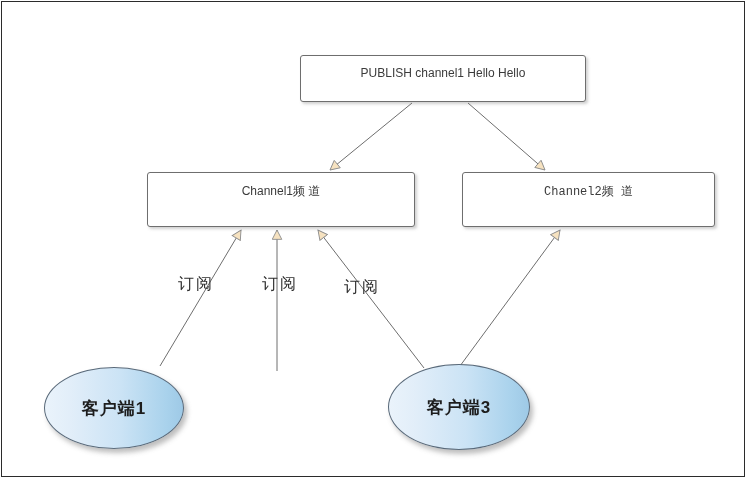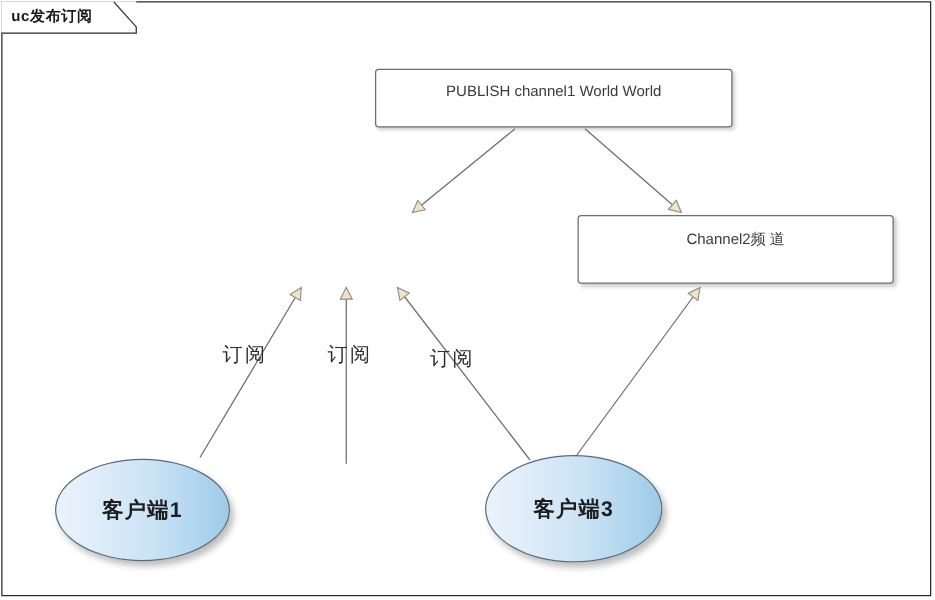--- a/index.html
+++ b/index.html
@@ -76,21 +76,21 @@
     left: 0;
     right: 0;
     top: 10px;
     text-align: center;
     font-size: 12px;
     color: #3b3b3b;
     white-space: nowrap;
   }
   #box-publish { left: 300px; top: 55px; width: 286px; height: 47px; }
   #box-channel1 { left: 147px; top: 172px; width: 268px; height: 55px; }
-  #box-channel2 { left: 462px; top: 172px; width: 253px; height: 55px; }
+  #box-channel2 { left: 462px; top: 172px; width: 253px; height: 55px; font-family: Liberation Mono, monospace; }
 
   
   .node-ellipse {
     position: absolute;
     border: 1px solid #5a6a7a;
     border-radius: 50%;
     box-sizing: border-box;
     background: linear-gradient(to right, #eaf3fb 0%, #e2eef9 18%, #cbe3f5 55%, #a9d2ec 88%, #9ec9e6 100%);
     box-shadow: 3px 4px 5px rgba(110,110,110,0.45);
   }
@@ -124,27 +124,20 @@
   #label-sub2 { left: 262px; top: 274px; }
   #label-sub3 { left: 344px; top: 277px; }
 </style>
 </head>
 <body>
 
 <div id="canvas">
 
   <div id="frame"></div>
 
-  <div id="frame-tab">
-    <svg class="tab-shape" width="110" height="27" viewBox="0 0 110 27">
-      <path d="M 0.5 0.5 L 90 0.5 L 108 20.5 L 108 25.5 L 0.5 25.5 Z" fill="#ffffff" stroke="none"></path>
-      <path d="M 90 0.5 L 108 20.5 L 108 25.5 L 0.5 25.5" fill="none" stroke="#2b2b2b" stroke-width="1"></path>
-    </svg>
-    <div id="frame-tab-label">uc发布订阅</div>
-  </div>
 
   <svg id="links" viewBox="0 0 748 480">
     <defs>
       <marker id="uml-arrow" viewBox="0 0 12 12" refX="11" refY="6" markerWidth="11" markerHeight="11" orient="auto-start-reverse" markerUnits="userSpaceOnUse">
         <path d="M 0.8 0.8 L 11 6 L 0.8 11.2 Z" fill="#f6e2c0" stroke="#8d8d8d" stroke-width="1" stroke-linejoin="miter"></path>
       </marker>
     </defs>
 
     <g>
       <line x1="412" y1="103" x2="330" y2="170" stroke="#6e6e6e" stroke-width="1" marker-end="url(#uml-arrow)"></line>
@@ -165,23 +158,26 @@
     <g>
       <line x1="424" y1="368" x2="318" y2="230" stroke="#6e6e6e" stroke-width="1" marker-end="url(#uml-arrow)"></line>
     </g>
 
     <g>
       <line x1="460" y1="366" x2="560" y2="230" stroke="#6e6e6e" stroke-width="1" marker-end="url(#uml-arrow)"></line>
     </g>
   </svg>
 
   <div class="node-box" id="box-publish">
-    <div class="box-label">PUBLISH channel1 World World</div>
+    <div class="box-label">PUBLISH channel1 Hello Hello</div>
   </div>
 
+  <div class="node-box" id="box-channel1">
+    <div class="box-label">Channel1频 道</div>
+  </div>
 
   <div class="node-box" id="box-channel2">
     <div class="box-label">Channel2频 道</div>
   </div>
 
   <div class="node-ellipse" id="ell-client1">
     <div class="ell-label">客户端1</div>
   </div>
 
 

